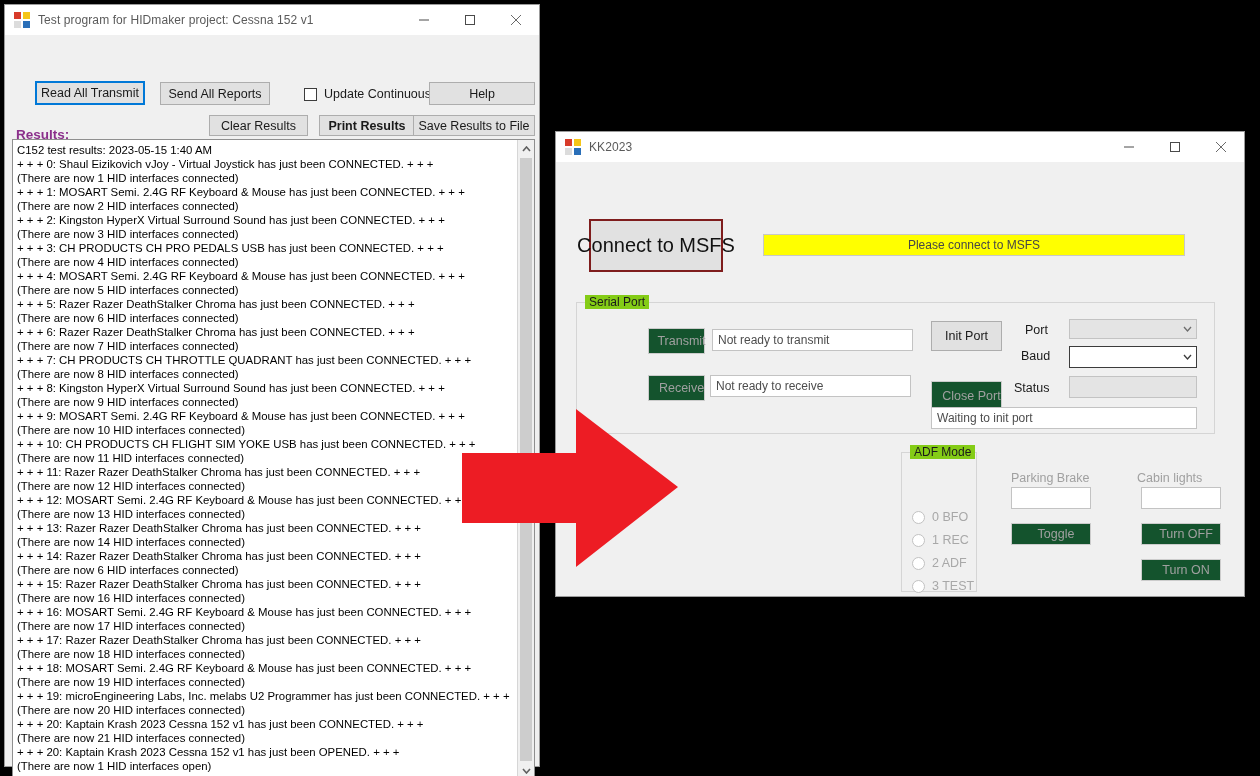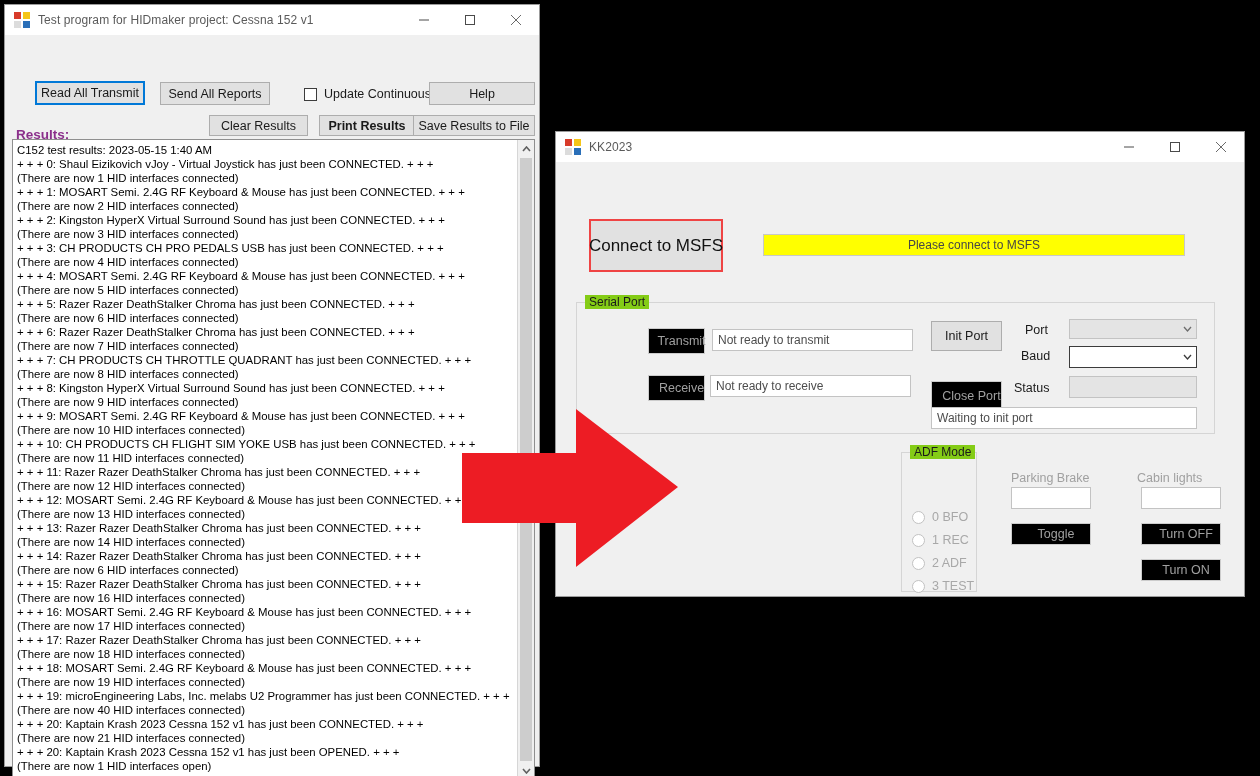--- a/index.html
+++ b/index.html
@@ -65,29 +65,29 @@
     font-family: "Liberation Sans", sans-serif;
     display: flex; align-items: center; justify-content: center;
     text-align: center;
     padding: 0;
     white-space: nowrap;
   }
   .btn.focused {
     border: 2px solid #0078d7;
   }
   .btn.disabled {
-    background: #000000;
+    background: #14532d;
     border: 1px solid #cccccc;
     color: #a0a0a0;
     padding-left: 10px;
   }
   .btn.big {
     background: #e1e1e1;
-    border: 2px solid #ef4444;
-    font-size: 17px;
+    border: 2px solid #7f1d1d;
+    font-size: 20px;
     color: #111;
   }
 
   .chk {
     position: absolute;
     display: flex; align-items: center;
   }
   .chk .box {
     width: 13px; height: 13px;
     background: #fff;
@@ -308,21 +308,21 @@
             <div>(There are now 6 HID interfaces connected)</div>
             <div>+ + + 15: Razer Razer DeathStalker Chroma has just been CONNECTED. + + +</div>
             <div>(There are now 16 HID interfaces connected)</div>
             <div>+ + + 16: MOSART Semi. 2.4G RF Keyboard &amp; Mouse has just been CONNECTED. + + +</div>
             <div>(There are now 17 HID interfaces connected)</div>
             <div>+ + + 17: Razer Razer DeathStalker Chroma has just been CONNECTED. + + +</div>
             <div>(There are now 18 HID interfaces connected)</div>
             <div>+ + + 18: MOSART Semi. 2.4G RF Keyboard &amp; Mouse has just been CONNECTED. + + +</div>
             <div>(There are now 19 HID interfaces connected)</div>
             <div>+ + + 19: microEngineering Labs, Inc. melabs U2 Programmer has just been CONNECTED. + + +</div>
-            <div>(There are now 40 HID interfaces connected)</div>
+            <div>(There are now 20 HID interfaces connected)</div>
             <div>+ + + 20: Kaptain Krash 2023 Cessna 152 v1 has just been CONNECTED. + + +</div>
             <div>(There are now 21 HID interfaces connected)</div>
             <div>+ + + 20: Kaptain Krash 2023 Cessna 152 v1 has just been OPENED. + + +</div>
             <div>(There are now 1 HID interfaces open)</div>
           </div>
       <div class="vscroll">
         <div class="arrow up">
           <svg width="9" height="6" viewBox="0 0 9 6">
                 <polyline points="1,5 4.5,1 8,5" fill="none" stroke="#606060" stroke-width="1.6"></polyline>
               </svg>

